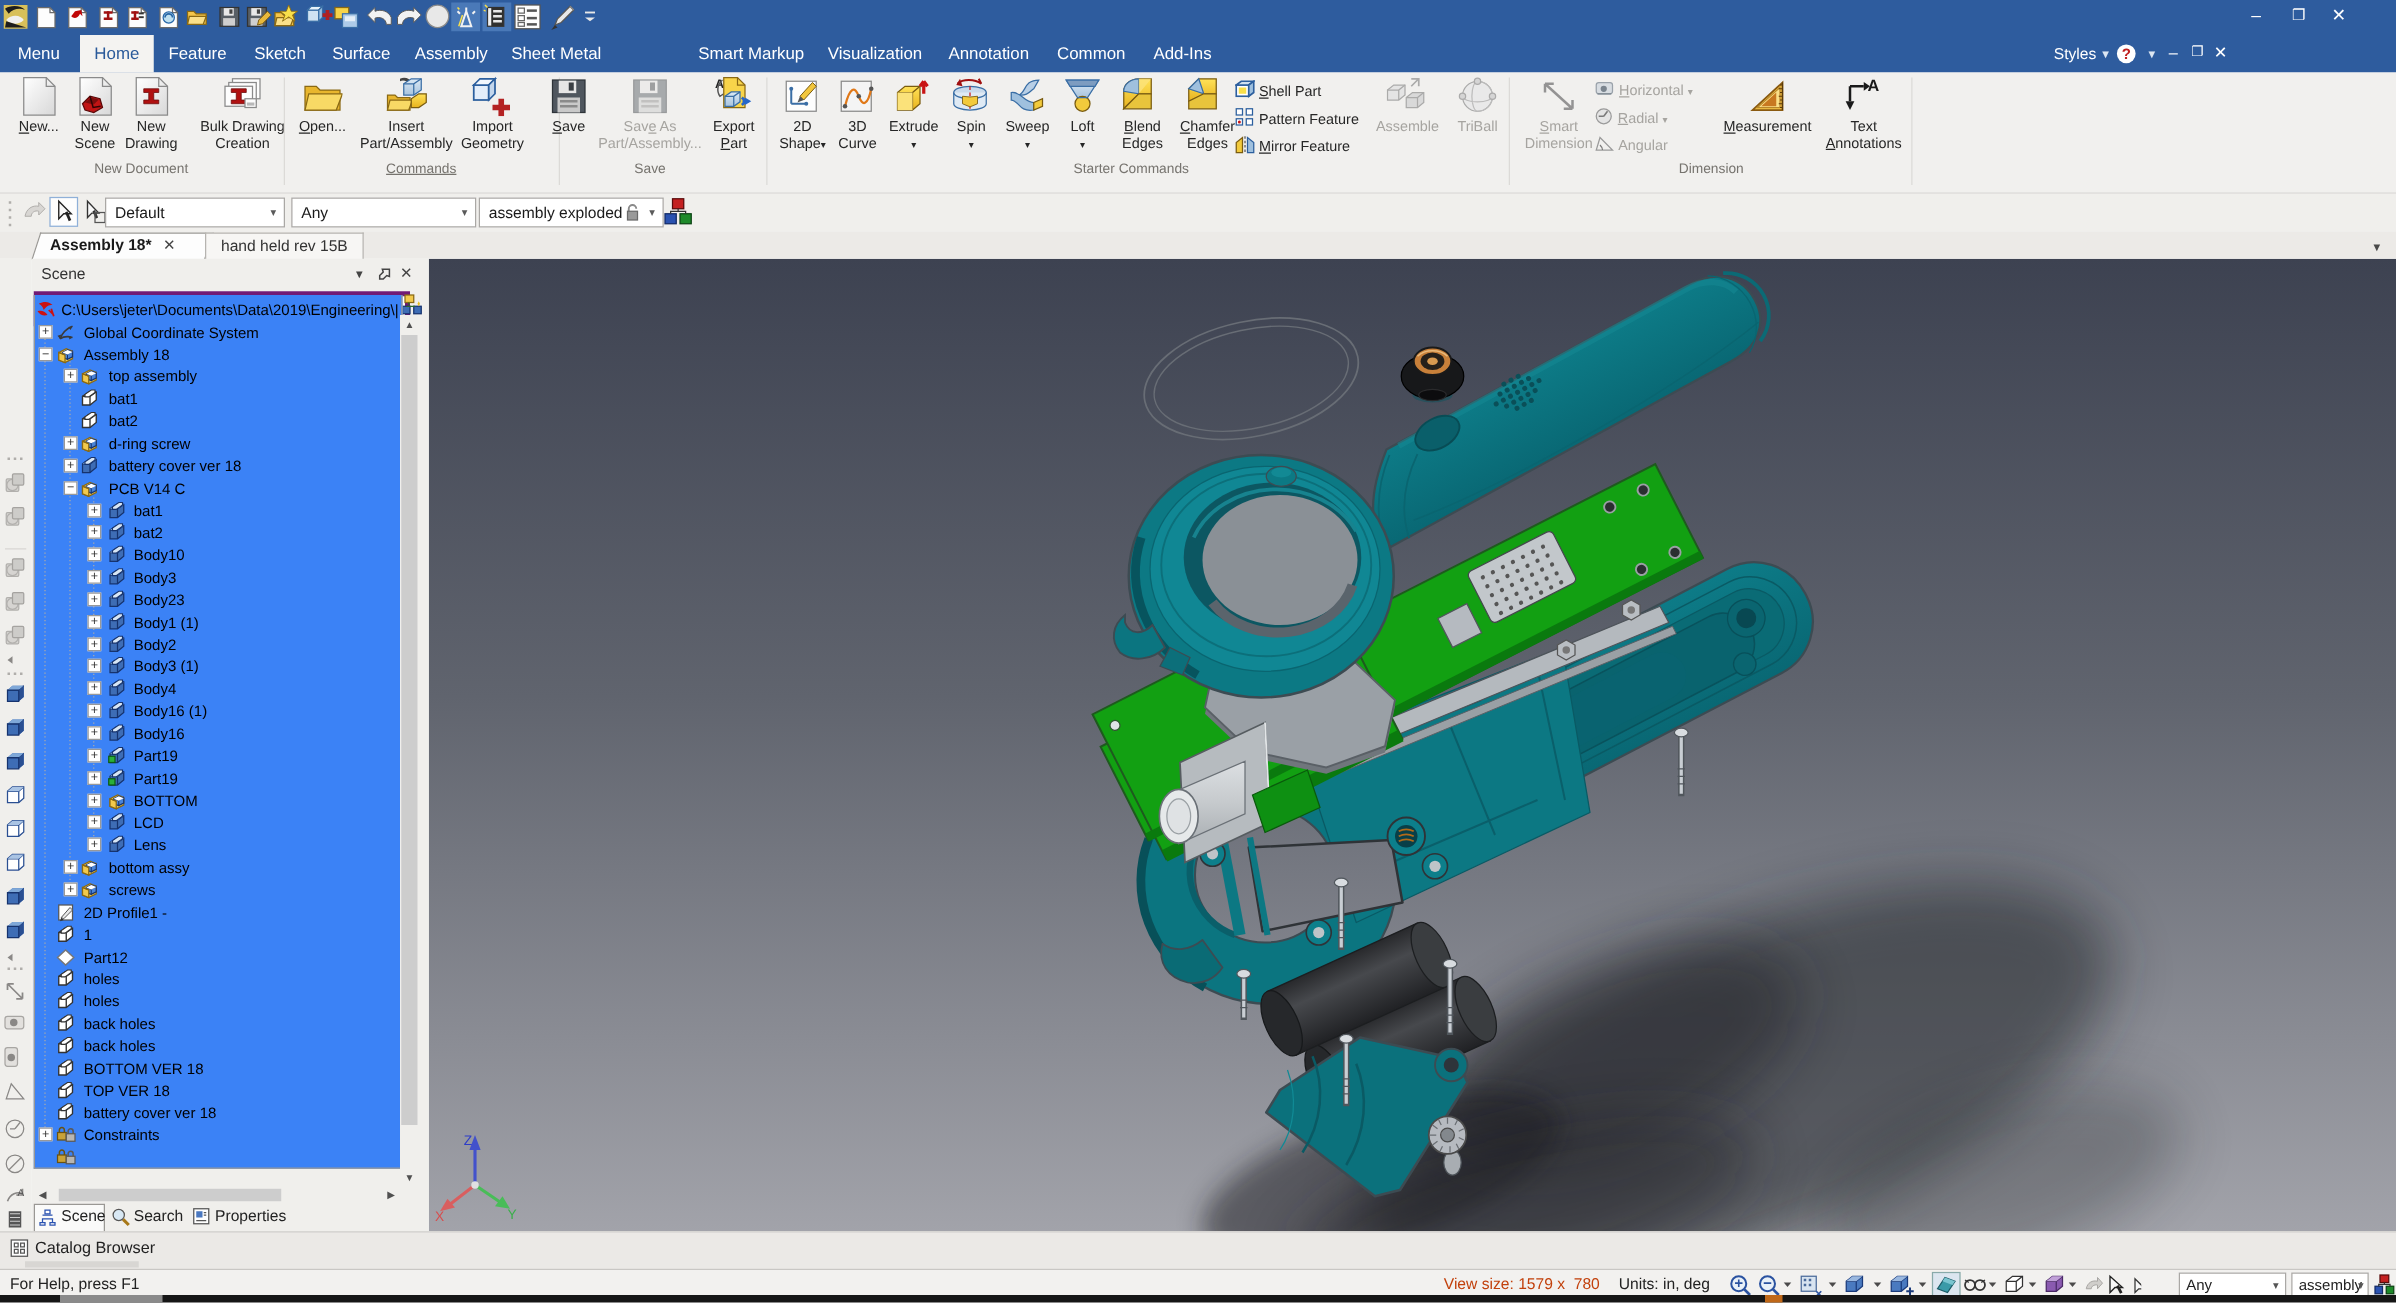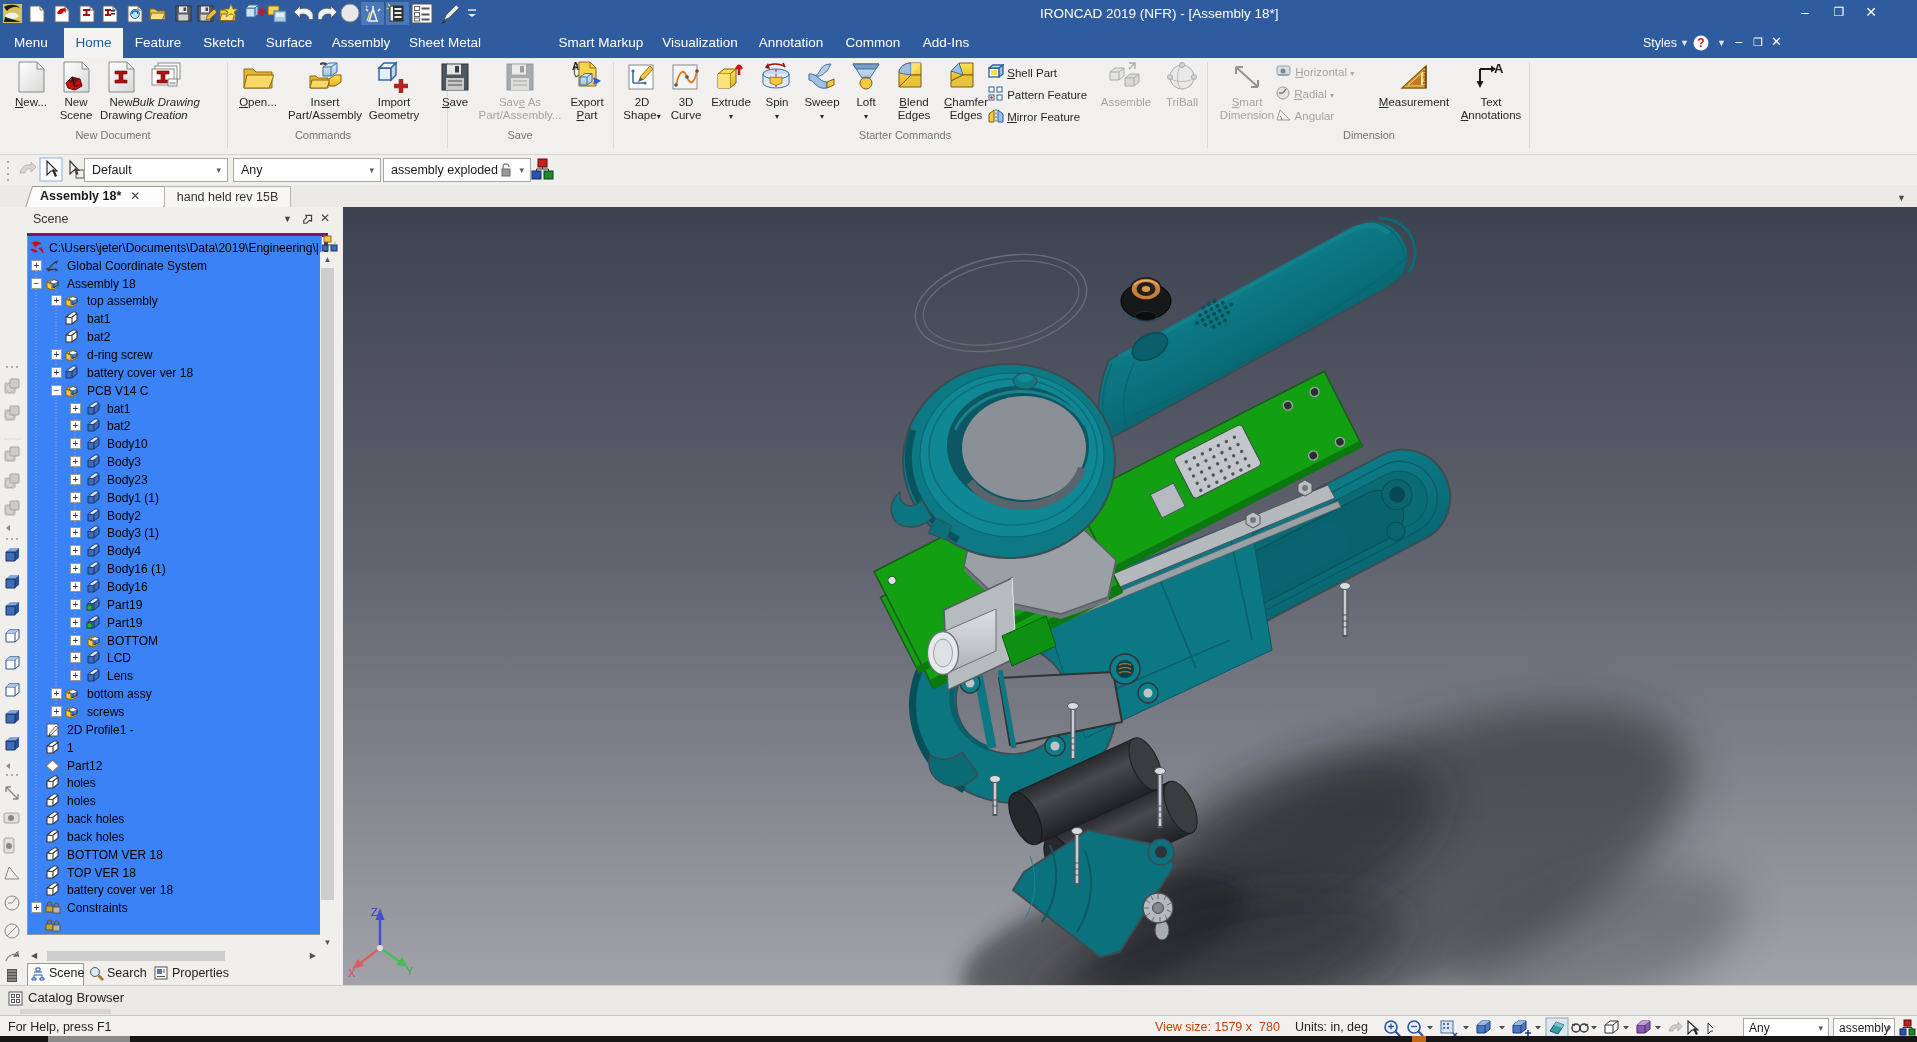--- a/index.html
+++ b/index.html
@@ -119,21 +119,20 @@
         <rect x="9.5" y="14.5" width="8" height="2" fill="#555"></rect>
       </g>
 <g transform="translate(438,3)">
         <path d="M18,2 L8,12 L6,17 L11,15 L21,5 Z" fill="#e8e8e8" stroke="#555"></path>
         <path d="M6,17 l-3,4 5,-2 Z" fill="#333"></path>
         <path d="M18,2 l3,3" stroke="#888"></path>
       </g>
 <path d="M468,10 h8" stroke="#e8e8e8" stroke-width="1.5"></path>
       <path d="M468,14 l4,3 4,-3 Z" fill="#e8e8e8"></path>
 </svg>
-<div class="abs" style="left:1040px;top:0;width:600px;height:28px;line-height:28px;color:#fff;font-size:13.5px;">IRONCAD 2019 (NFR) - [Assembly 18*]</div>
 <div class="abs" style="left:1790px;top:0px;width:30px;height:26px;text-align:center;color:#fff;font-size:14px;line-height:24px;">–</div>
 <div class="abs" style="left:1824px;top:0px;width:30px;height:26px;text-align:center;color:#fff;font-size:12px;line-height:24px;">❐</div>
 <div class="abs" style="left:1856px;top:0px;width:30px;height:26px;text-align:center;color:#fff;font-size:14px;line-height:24px;">✕</div>
 </div>
 <div id="menurow" class="abs">
 <div class="mtab" style="left:0px;width:62px;">Menu</div>
 <div class="mtab sel" style="left:64px;width:59px;">Home</div>
 <div class="mtab" style="left:123px;width:70px;">Feature</div>
 <div class="mtab" style="left:193px;width:62px;">Sketch</div>
 <div class="mtab" style="left:255px;width:68px;">Surface</div>
@@ -204,21 +203,21 @@
 <div class="rbtn" style="left:54px;width:44px;"><svg class="ric" width="32" height="32">
         <use href="#bigpage"></use>
         <path d="M6,22 l6,-6 8,2 2,7 -7,4 -7,-2 Z" fill="#c01414" stroke="#5a0a0a"></path>
         <path d="M8,21 l5,-4 6,1.5 -4,4 Z" fill="#7a0d0d"></path>
         <path d="M12,16 l2.5,9 6,-1" fill="none" stroke="#300505" stroke-width="1.2"></path>
       </svg>New<br>Scene</div>
 <div class="rbtn" style="left:98px;width:46px;"><svg class="ric" width="32" height="32">
         <use href="#bigpage"></use>
         <use href="#ibeam" x="10" y="10"></use>
       </svg>New<br>Drawing</div>
-<div class="rbtn" style="left:132px;width:68px;font-style:italic;"><svg class="ric" width="32" height="32">
+<div class="rbtn" style="left:160px;width:68px;"><svg class="ric" width="32" height="32">
         <rect x="8" y="2" width="22" height="16" fill="#fdfdfd" stroke="#8a8a8a"></rect>
         <rect x="5" y="5" width="22" height="16" fill="#fdfdfd" stroke="#8a8a8a"></rect>
         <rect x="2" y="8" width="22" height="16" fill="#fdfdfd" stroke="#8a8a8a"></rect>
         <use href="#ibeam" x="7" y="10"></use>
         <rect x="18" y="18" width="9" height="7" fill="#fdfdfd" stroke="#8a8a8a"></rect>
         <rect x="19.5" y="21" width="6" height="2.5" fill="#b8b8b8"></rect>
       </svg>Bulk Drawing<br>Creation</div>
 <div class="grpsep" style="left:227px;"></div>
 <div class="grplabel" style="left:48px;width:130px;">New Document</div>
 
@@ -239,21 +238,21 @@
       </svg>Insert<br>Part/Assembly</div>
 <div class="rbtn" style="left:366px;width:56px;"><svg class="ric" width="34" height="32">
         <g transform="translate(2,2)">
           <rect x="0" y="5" width="12" height="12" fill="#e4eefa" stroke="#2c5f9e" stroke-width="1.4"></rect>
           <path d="M0,5 l5,-5 h12 l-5,5 Z" fill="#f2f7fd" stroke="#2c5f9e" stroke-width="1.4"></path>
           <path d="M12,17 l5,-5 v-12 l-5,5 Z" fill="#c3d6ec" stroke="#2c5f9e" stroke-width="1.4"></path>
         </g>
         <path d="M17,25 h14 M24,18 v14" stroke="#b42222" stroke-width="4.5"></path>
       </svg>Import<br>Geometry</div>
 <div class="grpsep" style="left:447px;"></div>
-<div class="grplabel" style="left:258px;width:130px;">Commands</div>
+<div class="grplabel" style="left:272px;width:130px;text-decoration:underline;">Commands</div>
 
 <div class="rbtn" style="left:432px;width:46px;"><svg class="ric" width="32" height="32">
         <use href="#floppy32"></use>
       </svg><u>S</u>ave</div>
 <div class="rbtn gray" style="left:478px;width:84px;"><svg class="ric" width="32" height="32" opacity="0.45">
         <use href="#floppy32"></use>
       </svg>Sav<u>e</u> As<br>Part/Assembly...</div>
 <div class="rbtn" style="left:560px;width:54px;"><svg class="ric" width="34" height="32">
         <text x="2" y="9" font-size="10" font-weight="bold" fill="#222" font-family="Liberation Sans">A</text>
         <path d="M8,3 c-4,3 -5,9 -2,13 l3,-2" fill="none" stroke="#555" stroke-width="1.2"></path>

